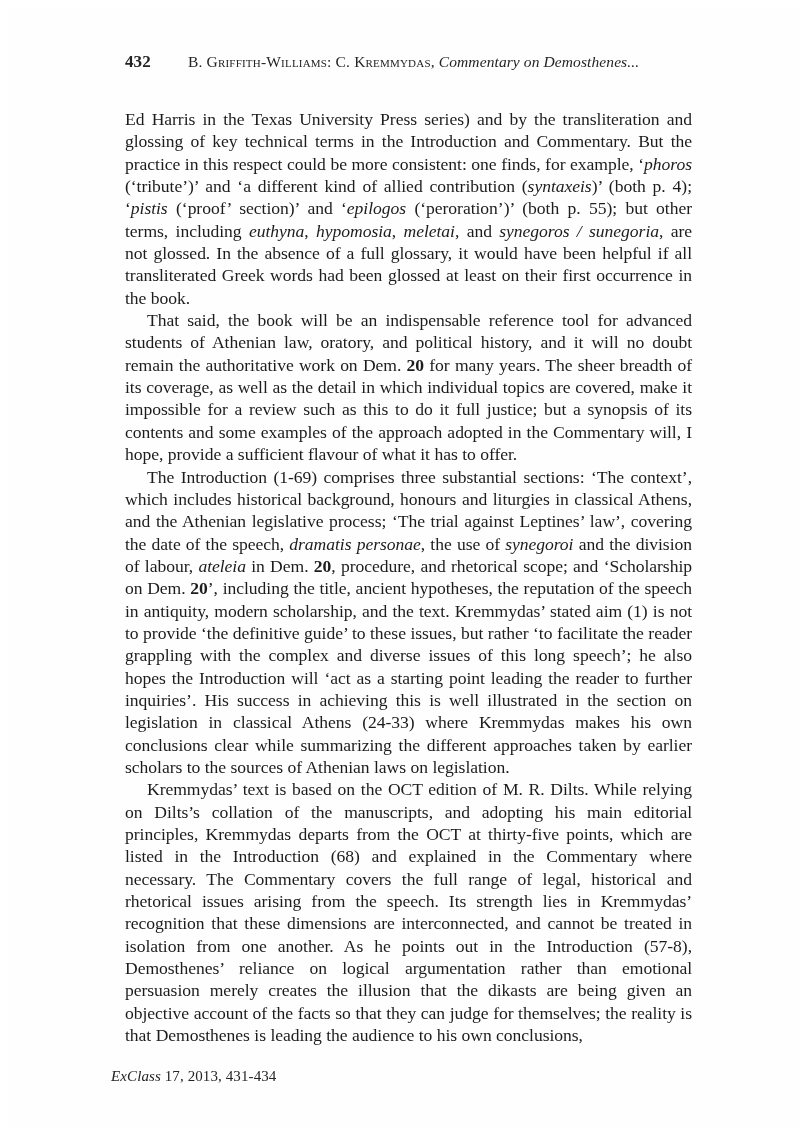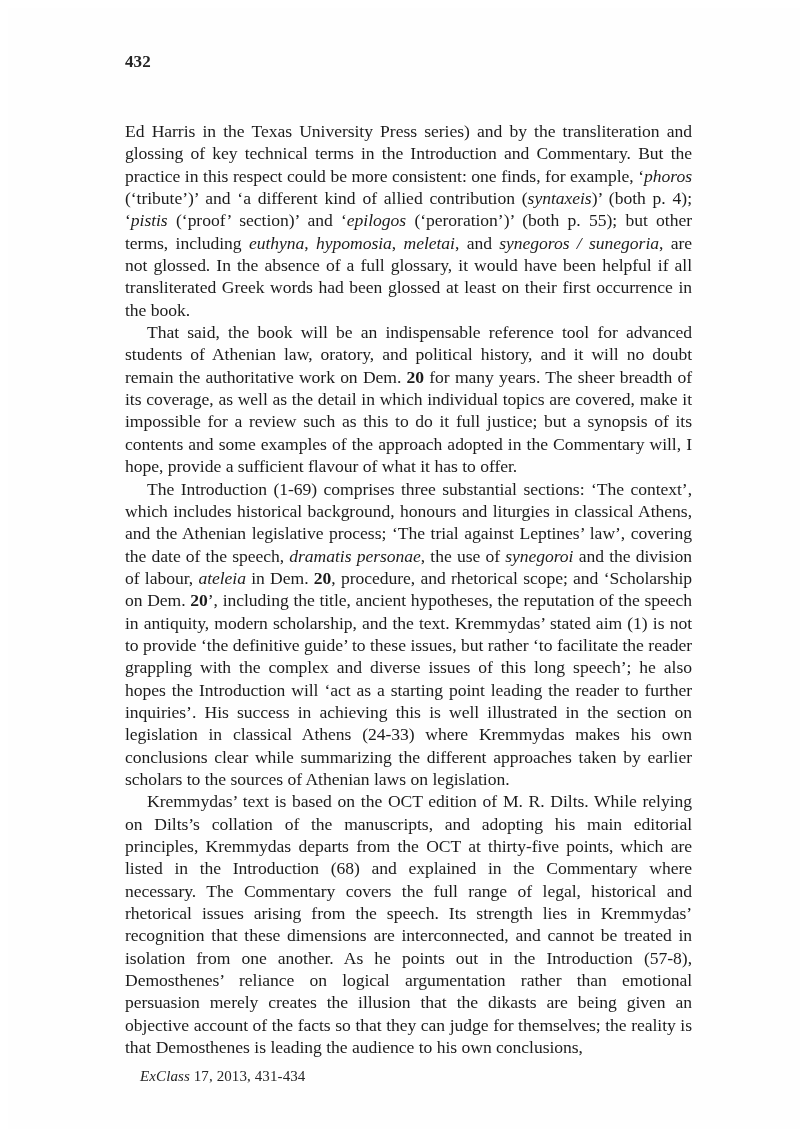--- a/index.html
+++ b/index.html
@@ -51,21 +51,21 @@
   .head-title {
     font-style: italic;
     font-size: 15.5px;
     letter-spacing: 0.1px;
   }
 
   
   .body-block {
     position: absolute;
     left: 117px;
-    top: 112px;
+    top: 100px;
     width: 567px;
   }
   p.para {
     margin: 0;
     text-align: justify;
     text-justify: inter-word;
     font-size: 17.6px;
     line-height: 22.35px;
     letter-spacing: -0.05px;
     word-spacing: 0.1px;
@@ -78,38 +78,39 @@
   p.para i {
     font-style: italic;
   }
   p.para b {
     font-weight: 700;
   }
 
   
   .footer {
     position: absolute;
-    left: 132px;
+    left: 103px;
     top: 1060px;
     font-size: 15px;
     color: #242424;
     white-space: nowrap;
     letter-spacing: 0.1px;
   }
   .footer .jrnl {
     font-style: italic;
   }
 </style>
 </head>
 <body>
 
 <div class="page">
 
   <div class="running-head">
     <span class="folio">432</span>
+    <span class="head-authors"><span>B.</span>&nbsp;<span class="sc">Griffith-Williams</span><span>:</span>&nbsp;<span>C.</span>&nbsp;<span class="sc">Kremmydas</span><span>,</span>&nbsp;<span class="head-title">Commentary on Demosthenes...</span></span>
   </div>
 
   <div class="body-block" id="body-block">
       <p class="para"><span>Ed Harris in the Texas University Press series) and by the transliteration and glossing of key technical terms in the Introduction and Commentary. But the practice in this respect could be more consistent: one finds, for example, ‘</span><i>phoros</i><span> (‘tribute’)’ and ‘a different kind of allied contribution (</span><i>syntaxeis</i><span>)’ (both p. 4); ‘</span><i>pistis</i><span> (‘proof’ section)’ and ‘</span><i>epilogos</i><span> (‘peroration’)’ (both p. 55); but other terms, including </span><i>euthyna</i><span>, </span><i>hypomosia</i><span>, </span><i>meletai</i><span>, and </span><i>synegoros / sunegoria</i><span>, are not glossed. In the absence of a full glossary, it would have been helpful if all transliterated Greek words had been glossed at least on their first occurrence in the book.</span></p>
       <p class="para indent"><span>That said, the book will be an indispensable reference tool for advanced students of Athenian law, oratory, and political history, and it will no doubt remain the authoritative work on Dem. </span><b>20</b><span> for many years. The sheer breadth of its coverage, as well as the detail in which individual topics are covered, make it impossible for a review such as this to do it full justice; but a synopsis of its contents and some examples of the approach adopted in the Commentary will, I hope, provide a sufficient flavour of what it has to offer.</span></p>
       <p class="para indent"><span>The Introduction (1-69) comprises three substantial sections: ‘The context’, which includes historical background, honours and liturgies in classical Athens, and the Athenian legislative process; ‘The trial against Leptines’ law’, covering the date of the speech, </span><i>dramatis personae</i><span>, the use of </span><i>synegoroi</i><span> and the division of labour, </span><i>ateleia</i><span> in Dem. </span><b>20</b><span>, procedure, and rhetorical scope; and ‘Scholarship on Dem. </span><b>20</b><span>’, including the title, ancient hypotheses, the reputation of the speech in antiquity, modern scholarship, and the text. Kremmydas’ stated aim (1) is not to provide ‘the definitive guide’ to these issues, but rather ‘to facilitate the reader grappling with the complex and diverse issues of this long speech’; he also hopes the Introduction will ‘act as a starting point leading the reader to further inquiries’. His success in achieving this is well illustrated in the section on legislation in classical Athens (24-33) where Kremmydas makes his own conclusions clear while summarizing the different approaches taken by earlier scholars to the sources of Athenian laws on legislation.</span></p>
       <p class="para indent"><span>Kremmydas’ text is based on the OCT edition of M. R. Dilts. While relying on Dilts’s collation of the manuscripts, and adopting his main editorial principles, Kremmydas departs from the OCT at thirty-five points, which are listed in the Introduction (68) and explained in the Commentary where necessary. The Commentary covers the full range of legal, historical and rhetorical issues arising from the speech. Its strength lies in Kremmydas’ recognition that these dimensions are interconnected, and cannot be treated in isolation from one another. As he points out in the Introduction (57-8), Demosthenes’ reliance on logical argumentation rather than emotional persuasion merely creates the illusion that the dikasts are being given an objective account of the facts so that they can judge for themselves; the reality is that Demosthenes is leading the audience to his own conclusions,</span></p>
     </div>
 
   <div class="footer">

